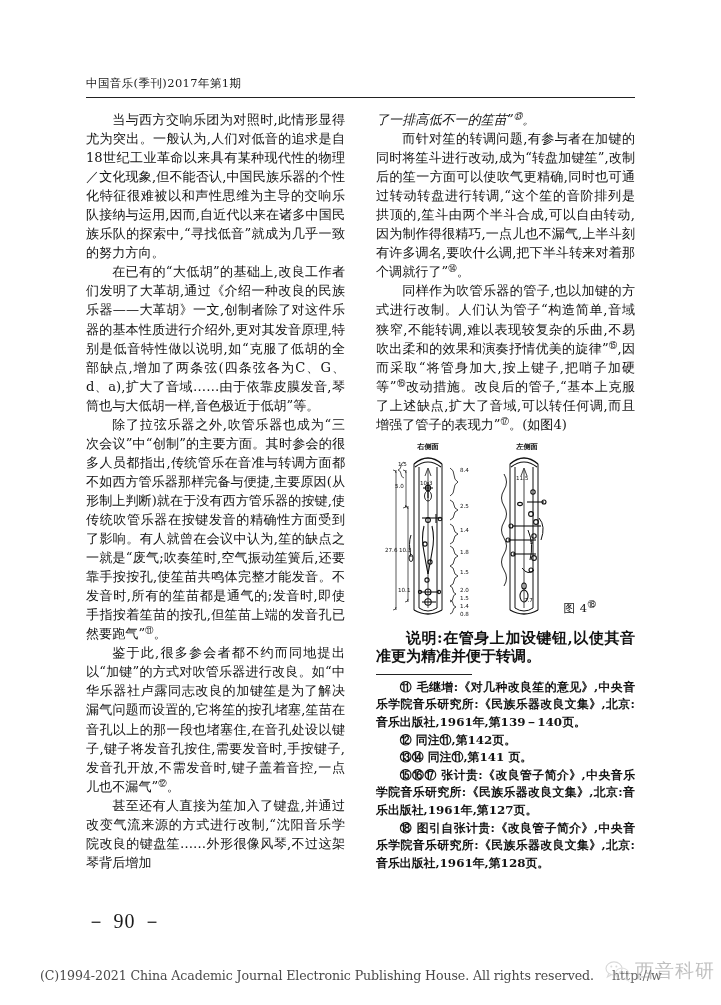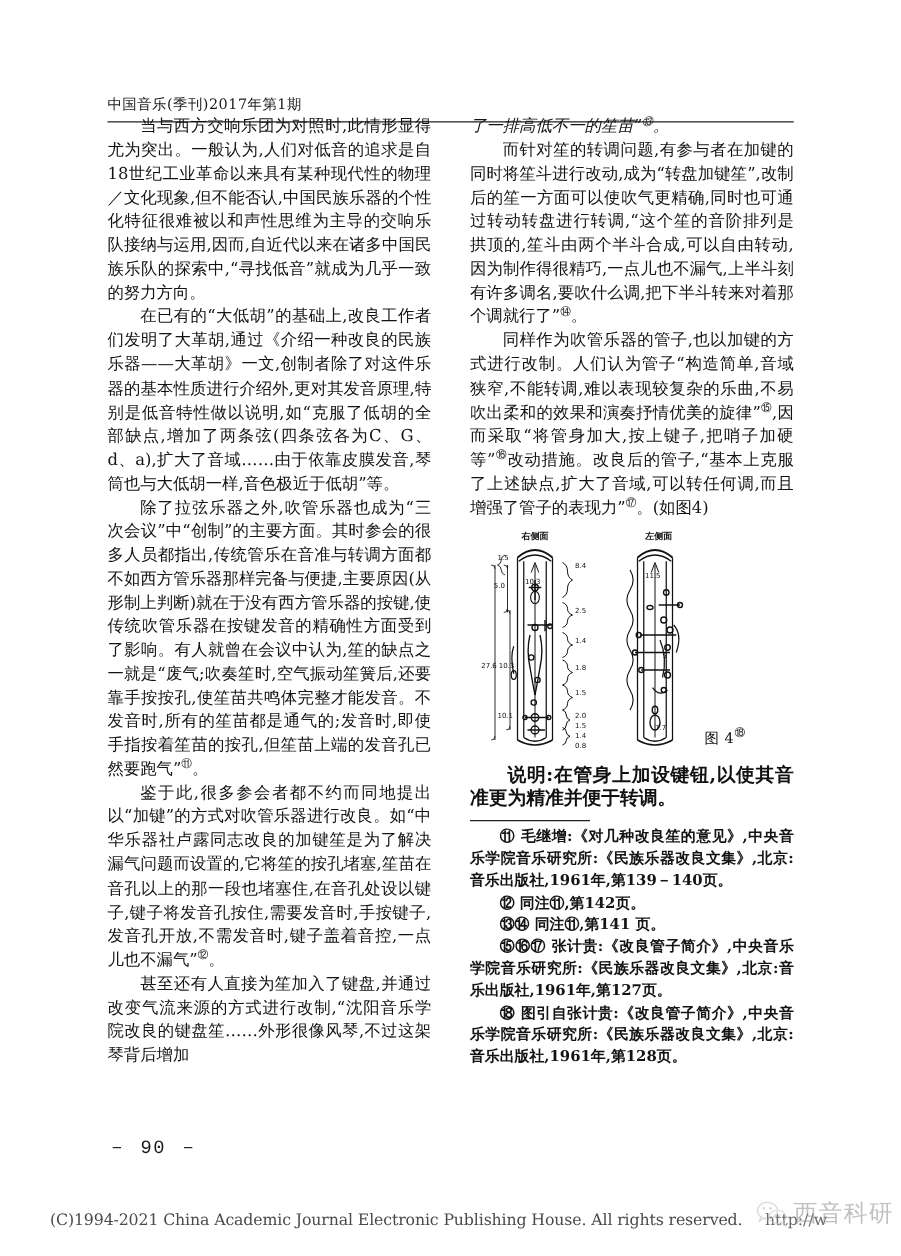--- a/index.html
+++ b/index.html
@@ -40,21 +40,21 @@
     left: 86px;
     top: 97px;
     width: 549px;
     height: 1px;
     background: #222;
   }
 
   
   .col {
     position: absolute;
-    top: 92px;
+    top: 110px;
     width: 259px;
     font-size: 13.1px;
     line-height: 19.05px;
     text-align: justify;
     text-justify: inter-character;
     color: #131313;
     letter-spacing: 0px;
   }
   .col-left  { left: 86px; }
   .col-right { left: 376px; }
@@ -124,24 +124,24 @@
     margin: 0;
     text-indent: 2em;
   }
 
   
   .page-number {
     position: absolute;
     left: 86px;
     top: 908px;
     width: 180px;
-    font-size: 15px;
+    font-size: 20px;
     letter-spacing: 1.2px;
     color: #1a1a1a;
-    font-family: Liberation Mono, monospace;
+    font-family: Liberation Serif, serif;
   }
 
   
   .copyright-bar {
     position: absolute;
     left: 0;
     top: 960px;
     width: 721px;
     height: 30px;
     display: flex;

